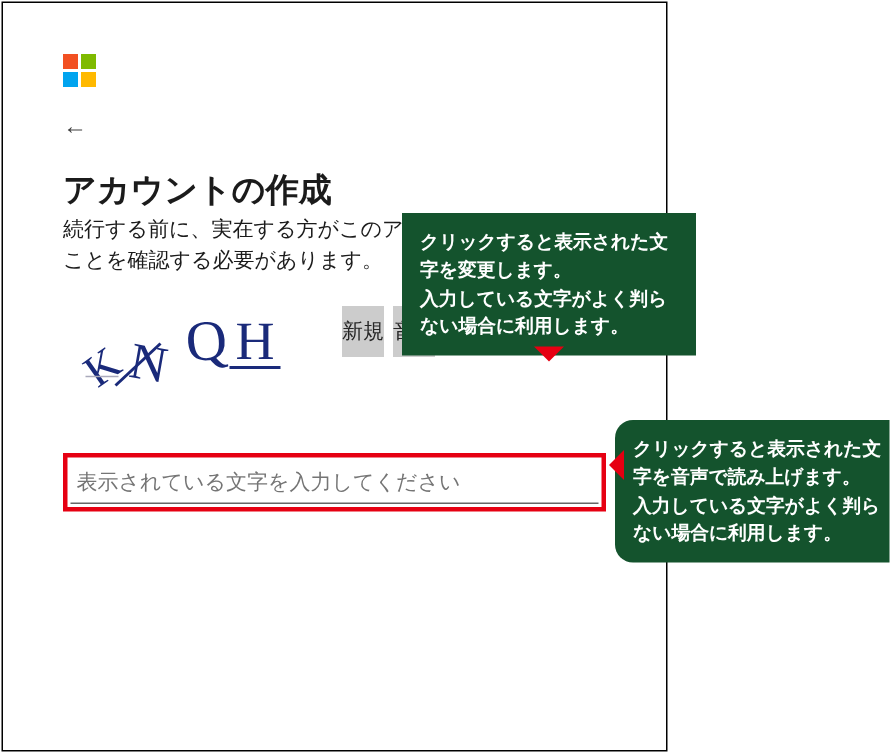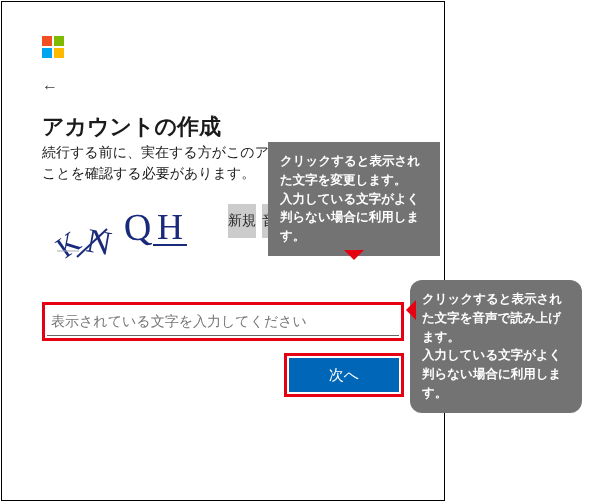--- a/index.html
+++ b/index.html
@@ -11,26 +11,26 @@
     .back-row { display: flex; align-items: center; gap: 8px; margin-bottom: 18px; }
     .back-arrow { font-size: 16px; color: #404040; }
     .email-text { font-size: 15px; color: #1b1b1b; }
     .page-title { font-size: 22px; font-weight: 700; color: #1b1b1b; margin-bottom: 0; }
     .desc { font-size: 14px; color: #1b1b1b; line-height: 1.5; margin-bottom: 20px; }
     .captcha-row { display: flex; gap: 16px; align-items: flex-start; margin-top: 18px; margin-bottom: 28px; }
     .captcha-image { width: 170px; height: 70px; display: flex; align-items: center; justify-content: center; }
     .captcha-image svg { width: 160px; height: 60px; }
     .captcha-buttons { display: flex; flex-direction: row; gap: 6px; flex: 1; }
     .captcha-btn { background: #ccc; border: none; height: 34px; font-size: 14px; color: #262626; cursor: pointer; }
-    .input-wrap { border: 3px solid #e60012; padding: 2px; margin-bottom: 12px; }
+    .input-wrap { border: 3px solid #e60012; padding: 2px; margin-bottom: 28px; }
     .captcha-input { width: 100%; border: none; border-bottom: 1px solid #666; padding: 6px 4px; font-size: 14px; outline: none; color: #737373; }
     .next-wrap { display: flex; justify-content: flex-end; }
     .next-border { border: 3px solid #e60012; padding: 2px; }
     .next-btn { background: #0067b8; color: #fff; border: none; width: 110px; height: 34px; font-size: 15px; cursor: pointer; }
-    .tooltip { position: absolute; background: #737373; color: #fff; padding: 10px 12px; font-size: 12.5px; font-weight: 700; line-height: 1.5; width: 172px; }
+    .tooltip { position: absolute; background: #14532d; color: #fff; padding: 10px 12px; font-size: 12.5px; font-weight: 700; line-height: 1.5; width: 196px; }
     .tooltip1 { left: 268px; top: 142px; }
     .tooltip1::after { content: ''; position: absolute; bottom: -14px; left: 50%; margin-left: -10px; border: 10px solid transparent; border-top-color: #e60012; }
     .tooltip2 { left: 410px; top: 280px; border-radius: 12px; }
     .tooltip2::before { content: ''; position: absolute; left: -14px; top: 20px; border: 10px solid transparent; border-right-color: #e60012; }
   </style>
 </head>
 <body>
 
 <div class="container">
   <div class="logo-row">
@@ -65,21 +65,16 @@
     <div class="captcha-buttons">
       <button class="captcha-btn">新規</button>
       <button class="captcha-btn">音声</button>
     </div>
   </div>
 
   <div class="input-wrap">
     <input type="text" class="captcha-input" placeholder="表示されている文字を入力してください" style="">
   </div>
 
-  <div class="next-wrap">
-    <div class="next-border">
-      <button class="next-btn">次へ</button>
-    </div>
-  </div>
 </div>
 
 <div class="tooltip tooltip1">クリックすると表示された文字を変更します。<br>入力している文字がよく判らない場合に利用します。</div>
 <div class="tooltip tooltip2">クリックすると表示された文字を音声で読み上げます。<br>入力している文字がよく判らない場合に利用します。</div>
 
 </body></html>

